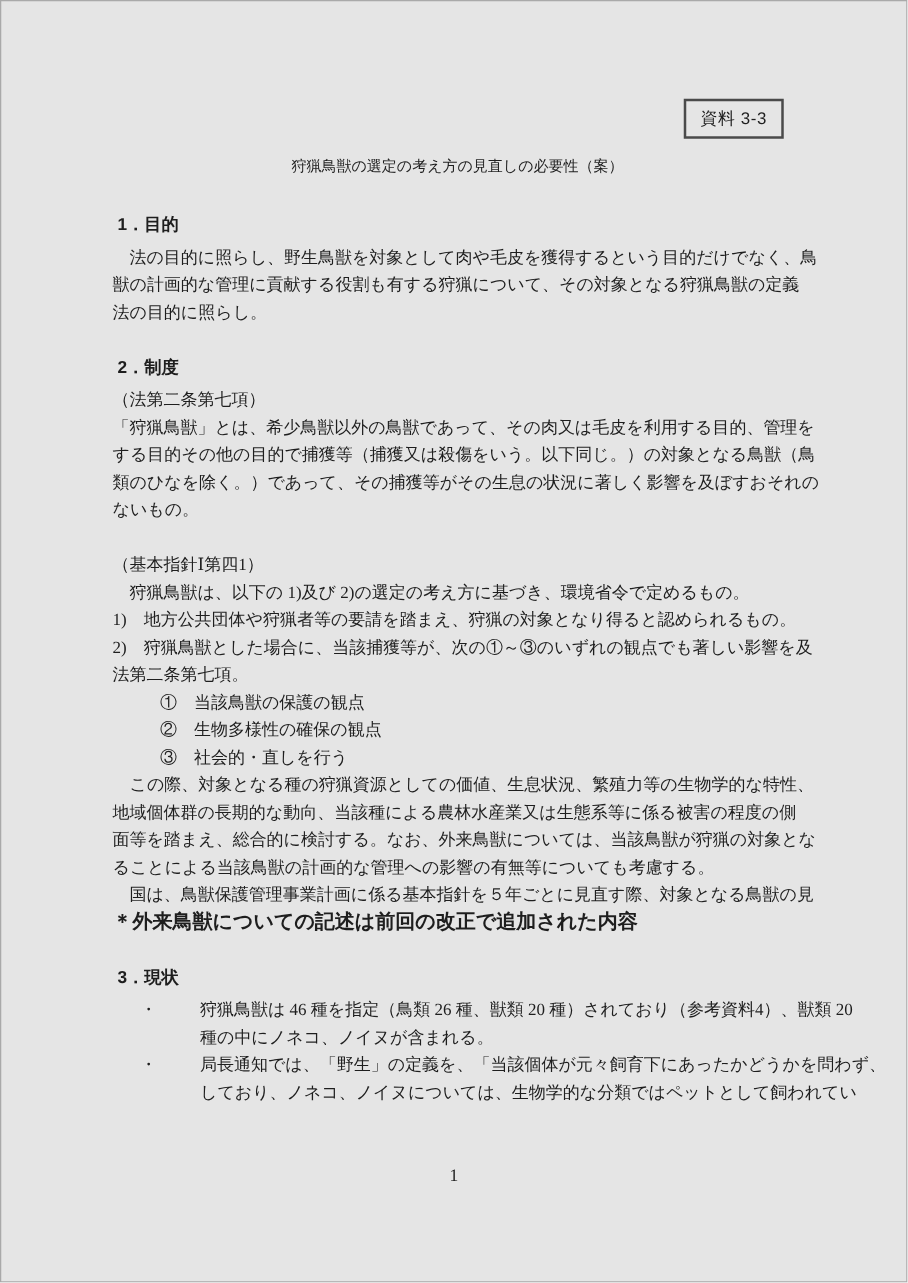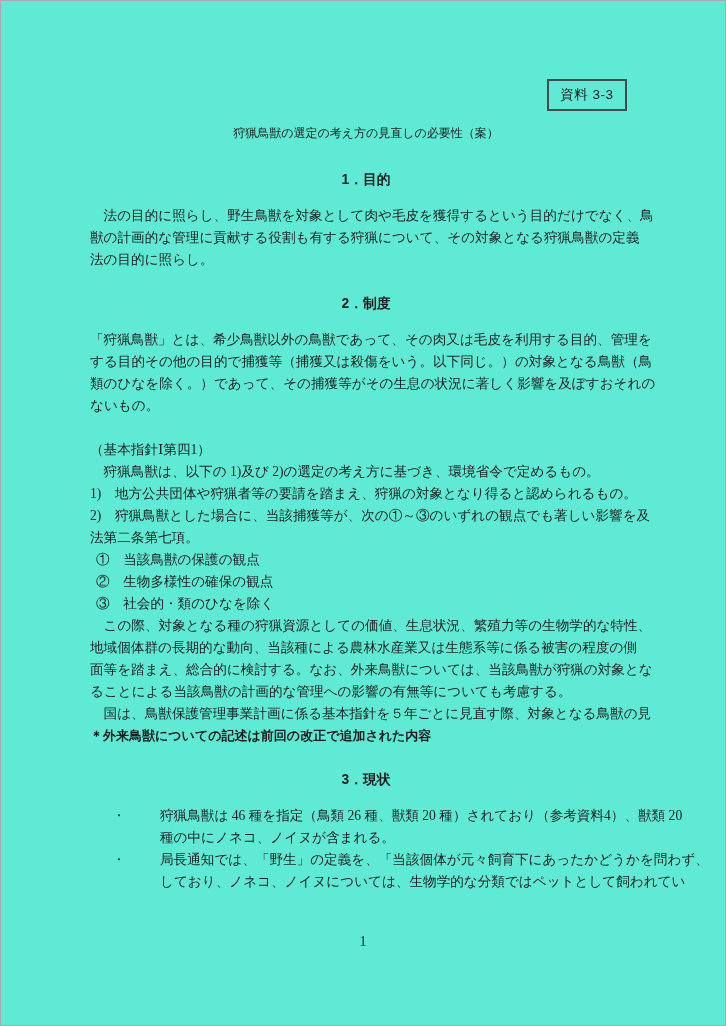--- a/index.html
+++ b/index.html
@@ -4,21 +4,21 @@
 <style>
   html, body {
     margin: 0;
     padding: 0;
     background: #ffffff;
   }
   .page {
     position: relative;
     width: 726px;
     height: 1026px;
-    background: #5eead4;
+    background: #e5e5e5;
     box-shadow: inset 0 0 0 1px #a9a9a9;
     color: #1e1e1e;
     font-family: "Liberation Serif", "DejaVu Serif", serif;
     overflow: hidden;
   }
   .doc-label-box {
     position: absolute;
     top: 79px;
     left: 547px;
     width: 76px;
@@ -41,38 +41,37 @@
     text-align: left;
   }
   .doc-title {
     text-align: center;
     margin: 0 0 25px 0;
     font-size: 12px;
     font-weight: normal;
     line-height: 22px;
   }
   .sec-heading {
-    margin: 14px;
+    margin: 4px;
     font-family: "Liberation Sans", "DejaVu Sans", sans-serif;
     font-weight: bold;
     font-size: 13.8px;
     line-height: 22px;
-    text-align: center;
   }
   .mt-blank { margin-top: 22px; }
   .tline {
     white-space: nowrap;
     line-height: 22px;
   }
   .sub-heading { line-height: 22px; }
-  .viewpoints { padding-left: 6px; }
+  .viewpoints { padding-left: 6px; margin-left: 32px; }
   .note-line {
     font-family: "Liberation Sans", "DejaVu Sans", sans-serif;
     font-weight: bold;
-    font-size: 13px;
+    font-size: 16px;
     line-height: 22px;
   }
   .bullet-row {
     display: flex;
     margin-left: 22px;
   }
   .bullet-marker {
     flex: 0 0 28px;
     line-height: 22px;
   }
@@ -102,39 +101,40 @@
     <h1 class="doc-title">狩猟鳥獣の選定の考え方の見直しの必要性（案）</h1>
 
     <h2 class="sec-heading">1．目的</h2>
     <div>
         <div class="tline">　法の目的に照らし、野生鳥獣を対象として肉や毛皮を獲得するという目的だけでなく、鳥</div>
         <div class="tline">獣の計画的な管理に貢献する役割も有する狩猟について、その対象となる狩猟鳥獣の定義</div>
         <div class="tline">法の目的に照らし。</div>
       </div>
 
     <h2 class="sec-heading mt-blank">2．制度</h2>
+    <div class="sub-heading">（法第二条第七項）</div>
     <div>
         <div class="tline">「狩猟鳥獣」とは、希少鳥獣以外の鳥獣であって、その肉又は毛皮を利用する目的、管理を</div>
         <div class="tline">する目的その他の目的で捕獲等（捕獲又は殺傷をいう。以下同じ。）の対象となる鳥獣（鳥</div>
         <div class="tline">類のひなを除く。）であって、その捕獲等がその生息の状況に著しく影響を及ぼすおそれの</div>
         <div class="tline">ないもの。</div>
       </div>
 
     <div class="sub-heading mt-blank">（基本指針Ⅰ第四1）</div>
     <div>
         <div class="tline">　狩猟鳥獣は、以下の 1)及び 2)の選定の考え方に基づき、環境省令で定めるもの。</div>
         <div class="tline">1)　地方公共団体や狩猟者等の要請を踏まえ、狩猟の対象となり得ると認められるもの。</div>
         <div class="tline">2)　狩猟鳥獣とした場合に、当該捕獲等が、次の①～③のいずれの観点でも著しい影響を及</div>
         <div class="tline">法第二条第七項。</div>
       </div>
 
     <div class="viewpoints">
         <div class="tline">①　当該鳥獣の保護の観点</div>
         <div class="tline">②　生物多様性の確保の観点</div>
-        <div class="tline">③　社会的・類のひなを除く</div>
+        <div class="tline">③　社会的・直しを行う</div>
       </div>
 
     <div>
         <div class="tline">　この際、対象となる種の狩猟資源としての価値、生息状況、繁殖力等の生物学的な特性、</div>
         <div class="tline">地域個体群の長期的な動向、当該種による農林水産業又は生態系等に係る被害の程度の側</div>
         <div class="tline">面等を踏まえ、総合的に検討する。なお、外来鳥獣については、当該鳥獣が狩猟の対象とな</div>
         <div class="tline">ることによる当該鳥獣の計画的な管理への影響の有無等についても考慮する。</div>
         <div class="tline">　国は、鳥獣保護管理事業計画に係る基本指針を５年ごとに見直す際、対象となる鳥獣の見</div>
       </div>
 

